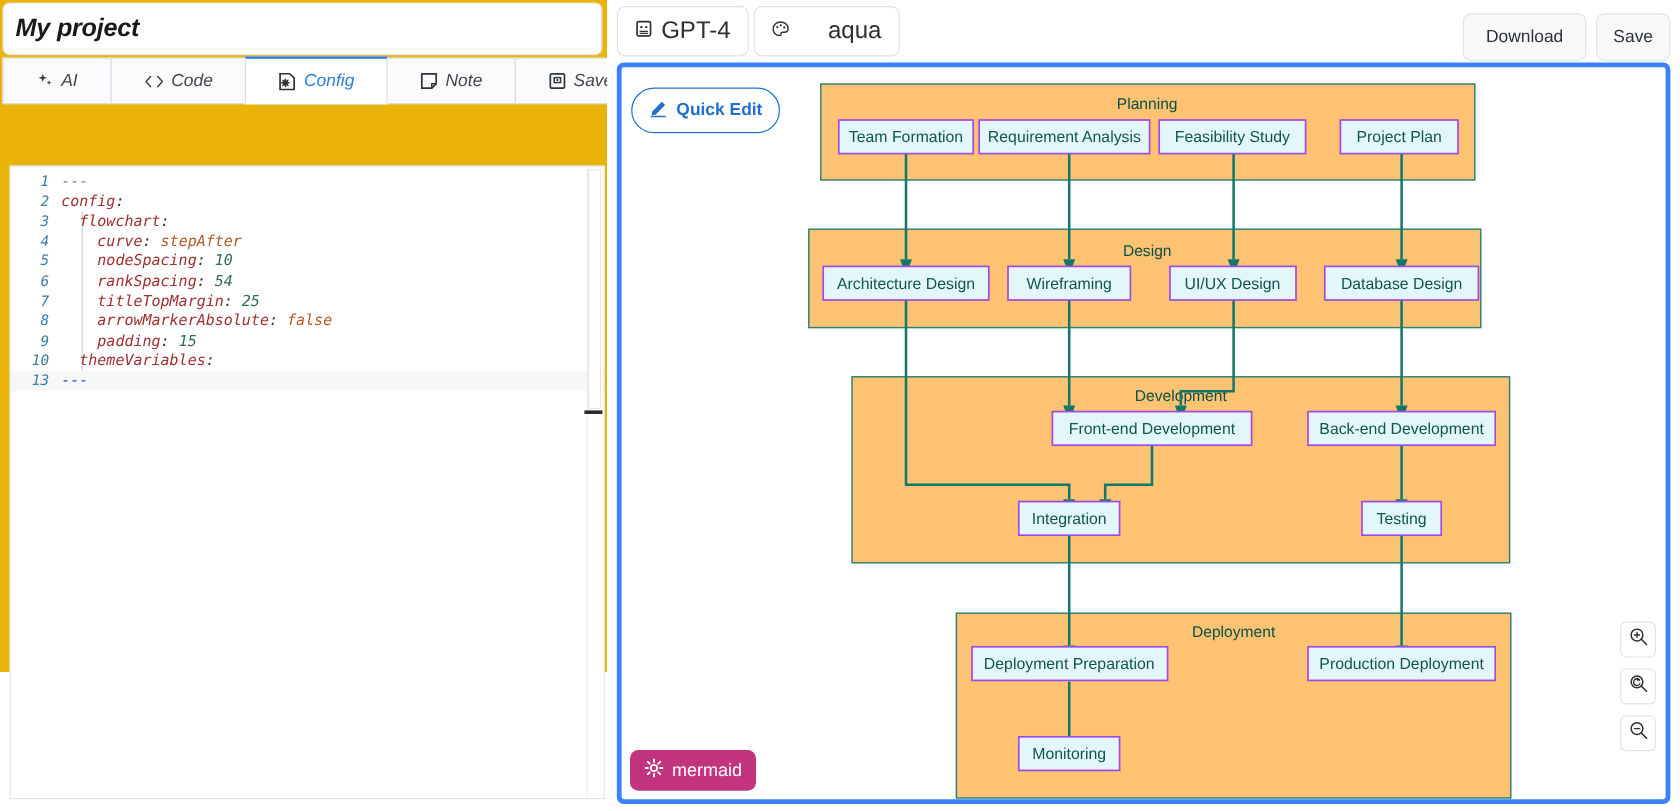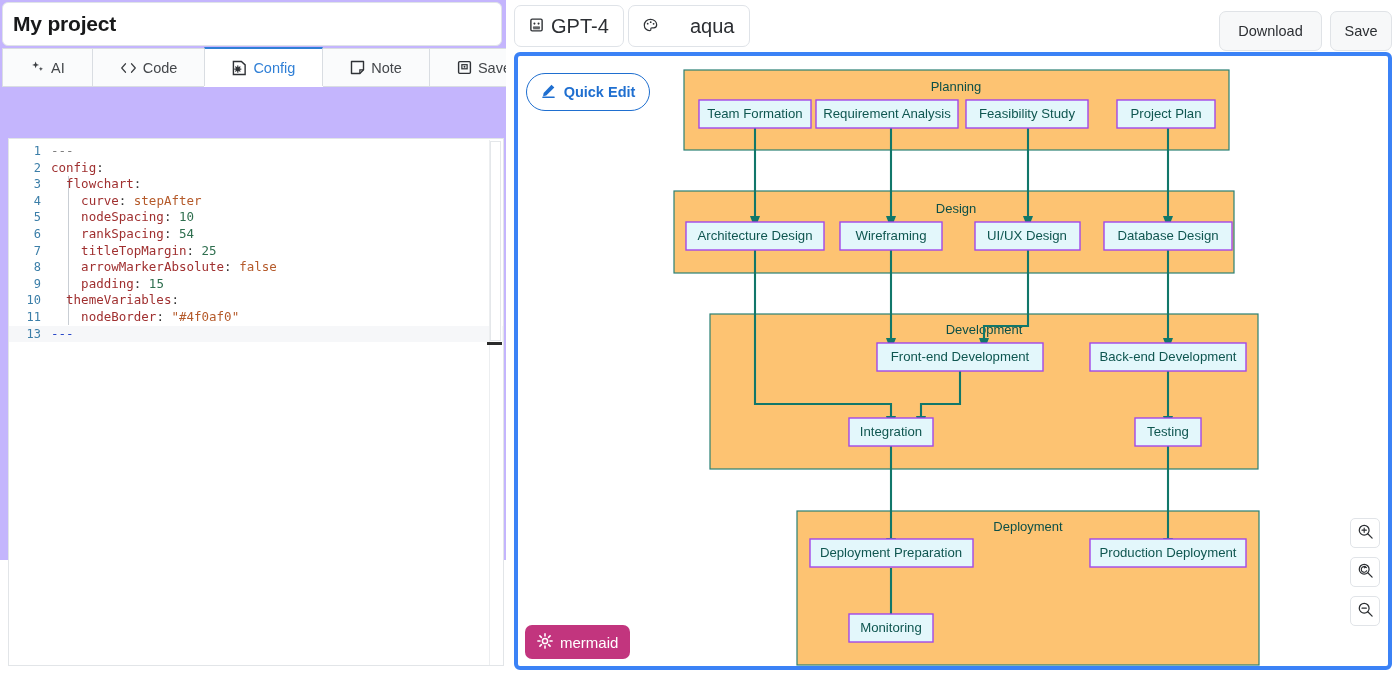--- a/index.html
+++ b/index.html
@@ -15,22 +15,23 @@
     width: 1400px; height: 676px;
     display: flex;
     background: #ffffff;
   }
 
   
   #left-panel {
     position: relative;
     width: 506px;
     height: 560px;
-    background: #c4b5fd;
+    background: #eab308;
     flex: 0 0 506px;
+    font-style: italic;
   }
   .title-box {
     position: absolute;
     left: 2px; top: 2px;
     width: 500px; height: 44px;
     border: 1px solid #dfe3e8;
     border-radius: 6px;
     background: #fff;
     display: flex;
     align-items: center;
@@ -370,24 +371,20 @@
             <span class="code-txt"><span>    </span><span class="t-key">arrowMarkerAbsolute</span><span>: </span><span class="t-val">false</span></span>
           </div>
           <div class="code-row">
             <span class="ln">9</span>
             <span class="code-txt"><span>    </span><span class="t-key">padding</span><span>: </span><span class="t-num">15</span></span>
           </div>
           <div class="code-row">
             <span class="ln">10</span>
             <span class="code-txt"><span>  </span><span class="t-key">themeVariables</span><span>:</span></span>
           </div>
-          <div class="code-row">
-            <span class="ln">11</span>
-            <span class="code-txt"><span>    </span><span class="t-key">nodeBorder</span><span>: </span><span class="t-val">"#4f0af0"</span></span>
-          </div>
           <div class="code-row current">
             <span class="ln">13</span>
             <span class="code-txt"><span class="t-dash-b">---</span></span>
           </div>
         </div>
       <div class="vscroll">
         <div class="vthumb"></div>
         <div class="hthumb"></div>
       </div>
     </div>

